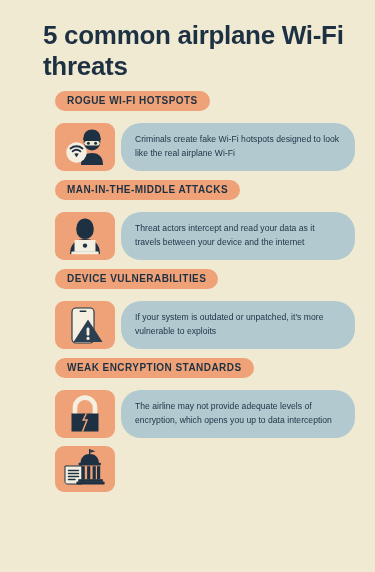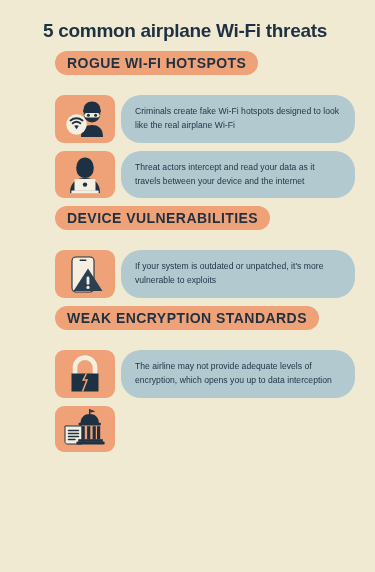--- a/index.html
+++ b/index.html
@@ -19,47 +19,47 @@
     width: 375px;
     height: 572px;
     box-sizing: border-box;
     padding: 0 20px;
     position: relative;
   }
 
   .title {
     margin: 0;
     padding: 20px 0 0 23px;
-    font-size: 19px;
+    font-size: 26px;
     font-weight: bold;
     letter-spacing: -0.3px;
     color: #1d3143;
     line-height: 1.2;
   }
 
   .cards {
     margin-top: 8px;
   }
 
   .card {
     position: relative;
     padding-left: 35px;
     margin-bottom: 8px;
   }
 
   .tag {
     display: inline-block;
     background: #efa277;
     color: #1d3143;
-    font-size: 14px;
+    font-size: 10px;
     font-weight: bold;
     letter-spacing: 0.45px;
     padding: 5px 12px 5px 12px;
     border-radius: 12px;
-    margin-bottom: 20px;
+    margin-bottom: 12px;
     text-transform: uppercase;
     line-height: 1;
   }
 
   .row {
     display: flex;
     align-items: stretch;
     gap: 6px;
   }
 
@@ -146,20 +146,21 @@
             </svg>
           </span>
         </div>
         <div class="desc">
           <p>Criminals create fake Wi-Fi hotspots designed to look like the real airplane Wi-Fi</p>
         </div>
       </div>
     </div>
 
     <div class="card">
+      <span class="tag">MAN-IN-THE-MIDDLE ATTACKS</span>
       <div class="row">
         <div class="icon-tile">
           <span>
             <svg width="44" height="44" viewBox="0 0 44 44">
 
               <path d="M7 40 C7 29.5 13.5 25 22 25 C30.5 25 37 29.5 37 40 Z" fill="#1d3143"></path>
 
               <circle cx="22" cy="16.5" r="8.6" fill="#1d3143"></circle>
 
               <path d="M13.4 15 C13.4 8.4 17.3 4.5 22 4.5 C26.7 4.5 30.6 8.4 30.6 15 Z" fill="#1d3143"></path>

